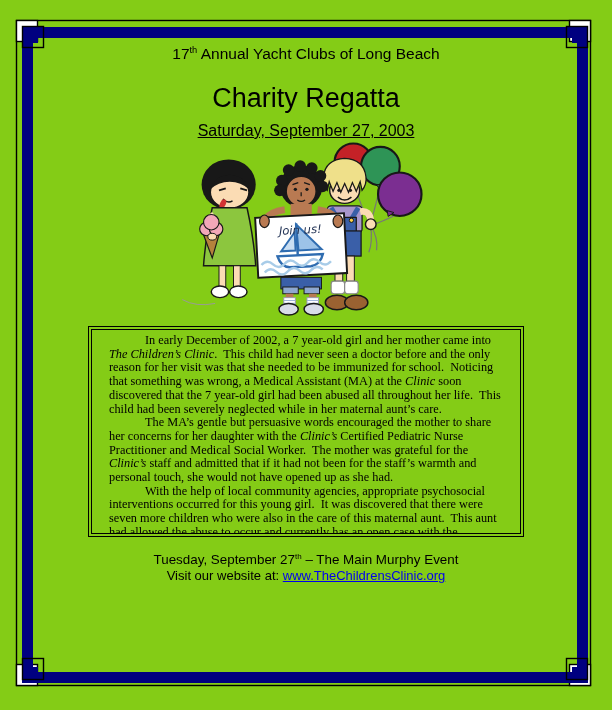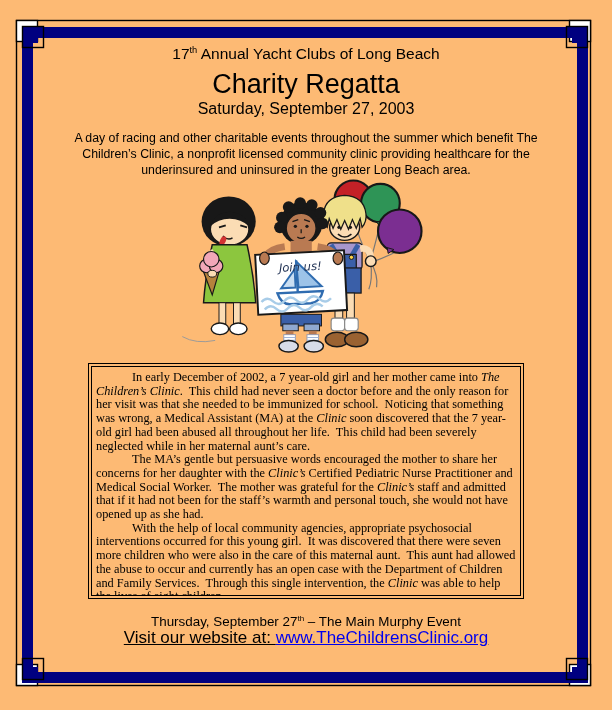--- a/index.html
+++ b/index.html
@@ -1,47 +1,47 @@
 <!DOCTYPE html>
 <html><head>
 <meta charset="utf-8">
 <style>
   html,body { margin:0; padding:0; background:#fff; }
   .page {
-    position:relative; width:612px; height:710px; background:#fdba74;
+    position:relative; width:612px; height:710px; background:#84cc16;
     font-family:"Liberation Sans", sans-serif; color:#000; overflow:hidden;
   }
   .frame { position:absolute; left:0; top:0; }
   .frame .thin    { fill:none; stroke:#000; stroke-width:1.4; }
   .frame .navy    { fill:#000080; }
   .frame .cornerA { fill:#fff;  stroke:#000; stroke-width:1.4; }
   .frame .cornerB { fill:none;  stroke:#000; stroke-width:1.4; }
 
   .content { position:absolute; left:40px; top:44px; width:532px; text-align:center; }
 
   .title-line1 { font-size:15.5px; line-height:19px; white-space:nowrap; }
-  .title-line2 { font-size:27px;   line-height:30px; margin-top:6px; white-space:nowrap; }
-  .title-line3 { font-size:16px;   line-height:20px; margin-top:0; white-space:nowrap; }
+  .title-line2 { font-size:27px;   line-height:30px; margin-top:20px; white-space:nowrap; }
+  .title-line3 { font-size:16px;   line-height:20px; margin-top:8px; white-space:nowrap;text-decoration:underline; }
   sup { font-size:60%; vertical-align:super; line-height:0; }
 
   .intro { width:496px; margin:11px auto 0; font-size:12.3px; line-height:16px; }
 
   .illo-wrap { margin-top:1px; height:176px; }
 
   .story-box {
-    box-sizing:border-box; width:436px; height:236px; margin:8px auto 14px;
-    border:4px double #000; padding:4px 4px; text-align:left;
+    box-sizing:border-box; width:436px; height:211px; margin:8px auto 14px;
+    border:4px double #000; padding:4px 17px; text-align:left;
     font-family:"Liberation Serif", serif; font-size:12.3px; line-height:13.7px;
     overflow:hidden;
   }
   .story-box p { margin:0; text-indent:36px; white-space:pre-wrap; }
 
   .footer { margin-top:10px; }
   .footer-line1 { font-size:13.4px; line-height:17px; white-space:nowrap; }
-  .footer-line  { font-size:17px; line-height:15.5px; white-space:nowrap;text-decoration:underline; }
+  .footer-line  { font-size:13px; line-height:15.5px; white-space:nowrap; }
   .link { color:#0000EE; text-decoration:underline; }
 
   .sign-text { font-family:"DejaVu Sans", sans-serif; font-style:italic; font-size:12px; fill:#223355; }
 </style>
 </head>
 <body>
 
 <div class="page">
 
   <svg class="frame" width="612" height="710" viewBox="0 0 612 710">
@@ -67,21 +67,20 @@
     <rect class="cornerB" x="22.5" y="658.5" width="21" height="21"></rect>
     <rect class="cornerB" x="566.5" y="658.5" width="21" height="21"></rect>
   </svg>
 
   <div class="content">
 
     <div class="title-line1"><span>17</span><sup>th</sup><span> Annual Yacht Clubs of Long Beach</span></div>
     <div class="title-line2">Charity Regatta</div>
     <div class="title-line3">Saturday, September 27, 2003</div>
 
-    <div class="intro">A day of racing and other charitable events throughout the summer which benefit The Children’s Clinic, a nonprofit licensed community clinic providing healthcare for the underinsured and uninsured in the greater Long Beach area.</div>
 
     <div class="illo-wrap">
       <svg width="252" height="174" viewBox="0 0 260 180">
 
         <path d="M2 163 q14 8 34 4" stroke="#999" stroke-width="1" fill="none"></path>
 
         <g>
           <path d="M179 40 Q186 66 196 84" stroke="#777" stroke-width="1.2" fill="none"></path>
           <path d="M207 45 Q202 66 197 84" stroke="#777" stroke-width="1.2" fill="none"></path>
           <path d="M226 74 Q210 82 198 86" stroke="#777" stroke-width="1.2" fill="none"></path>
@@ -187,18 +186,18 @@
       </svg>
     </div>
 
     <div class="story-box">
       <p><span>In early December of 2002, a 7 year-old girl and her mother came into </span><i>The Children’s Clinic</i><span>.  This child had never seen a doctor before and the only reason for her visit was that she needed to be immunized for school.  Noticing that something was wrong, a Medical Assistant (MA) at the </span><i>Clinic</i><span> soon discovered that the 7 year-old girl had been abused all throughout her life.  This child had been severely neglected while in her maternal aunt’s care.</span></p>
       <p><span>The MA’s gentle but persuasive words encouraged the mother to share her concerns for her daughter with the </span><i>Clinic’s</i><span> Certified Pediatric Nurse Practitioner and Medical Social Worker.  The mother was grateful for the </span><i>Clinic’s</i><span> staff and admitted that if it had not been for the staff’s warmth and personal touch, she would not have opened up as she had.</span></p>
       <p><span>With the help of local community agencies, appropriate psychosocial interventions occurred for this young girl.  It was discovered that there were seven more children who were also in the care of this maternal aunt.  This aunt had allowed the abuse to occur and currently has an open case with the Department of Children and Family Services.  Through this single intervention, the </span><i>Clinic</i><span> was able to help the lives of eight children.</span></p>
     </div>
 
     <div class="footer">
-      <div class="footer-line1"><span>Thursday, September 27</span><sup>th</sup><span> – The Main Murphy Event</span></div>
+      <div class="footer-line1"><span>Tuesday, September 27</span><sup>th</sup><span> – The Main Murphy Event</span></div>
       <div class="footer-line"><span>Visit our website at: </span><a href="#" class="link">www.TheChildrensClinic.org</a></div>
     </div>
 
   </div>
 </div>
 
 </body></html>

